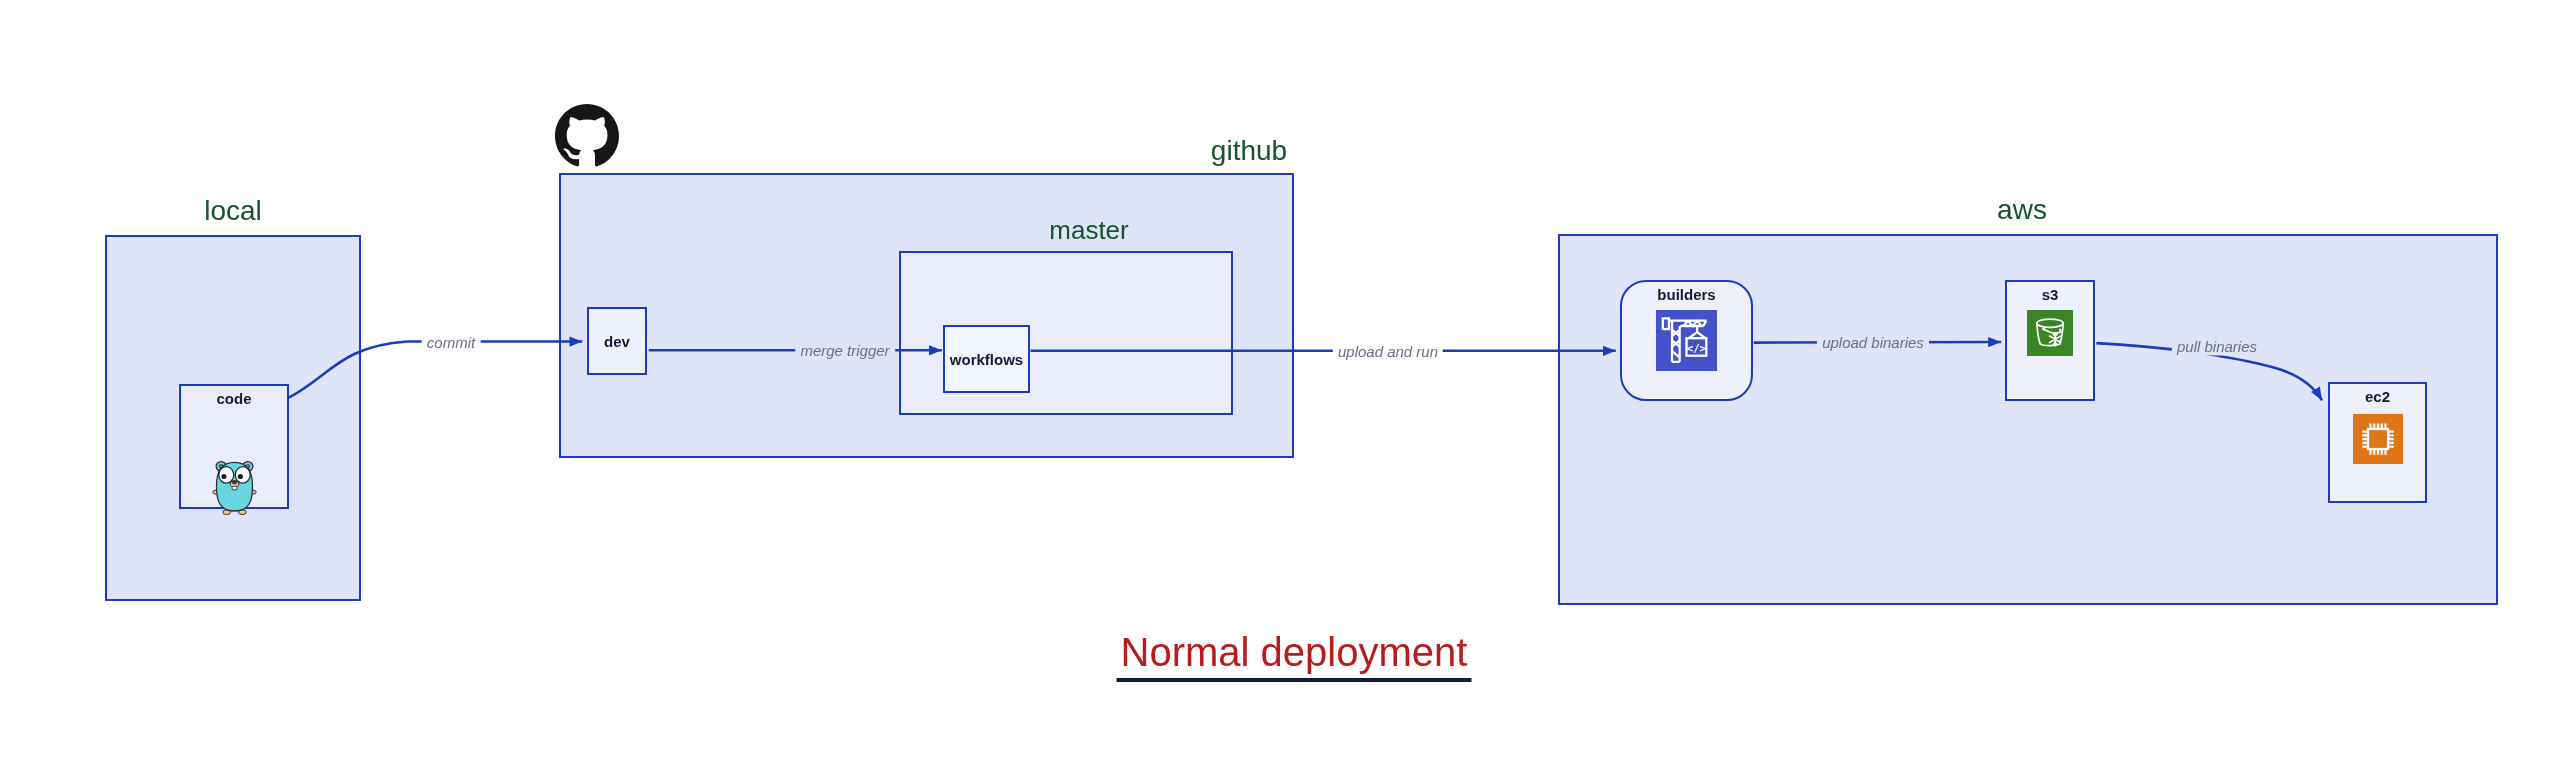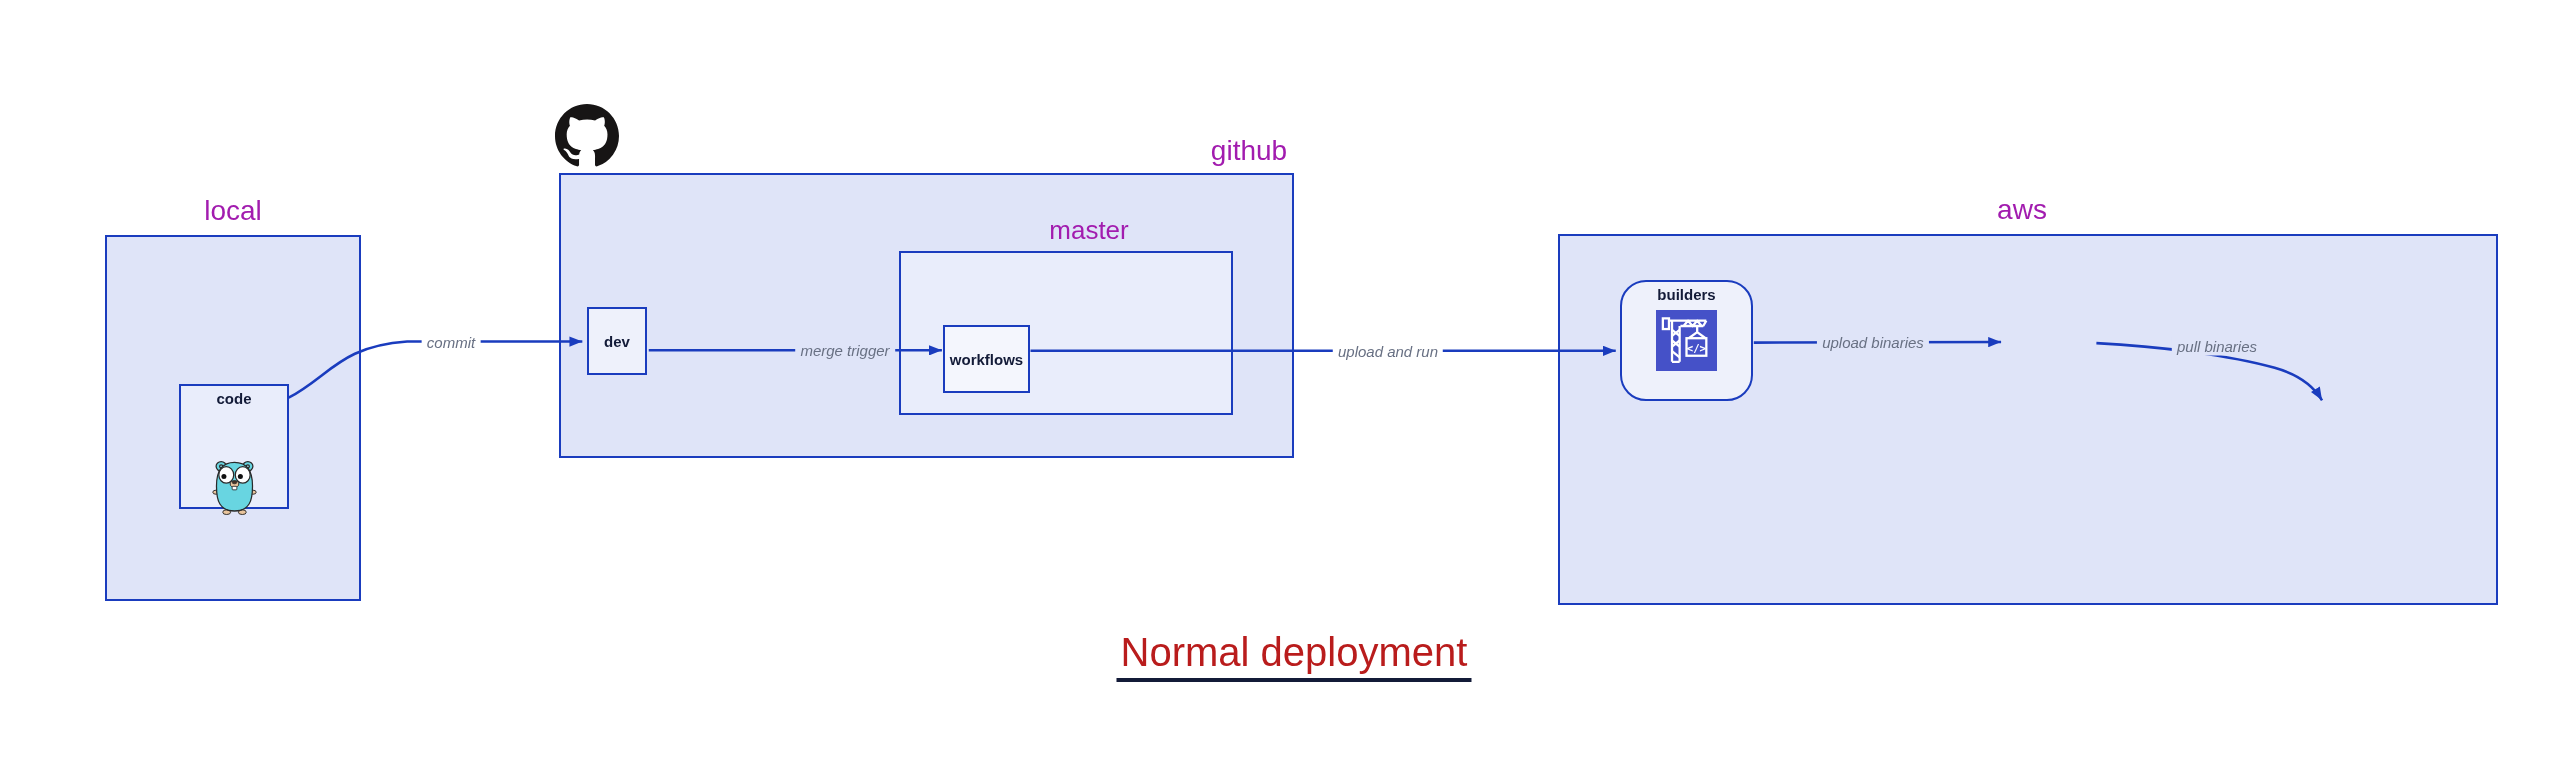--- a/index.html
+++ b/index.html
@@ -13,21 +13,21 @@
   .container{
     position:absolute;
     border:2.6px solid #1a3cbe;
     background:#dfe4f8;
     box-sizing:border-box;
   }
   .container.inner{ background:#e9edfb; }
   .container-label{
     position:absolute;
     transform:translateX(-50%);
-    color:#a21caf;
+    color:#14532d;
     font-size:28px;
     font-weight:500;
     white-space:nowrap;
   }
   .node{
     position:absolute;
     border:2.6px solid #1a3cbe;
     background:#eef1fb;
     box-sizing:border-box;
     display:flex;
@@ -140,21 +140,49 @@
           <path d="M10.5 7 V34 M15.5 10.5 V34 M10.5 34 H15.5"></path>
           <path d="M10.5 13 L15.5 17 M15.5 13 L10.5 17 M10.5 20 L15.5 24 M15.5 20 L10.5 24 M10.5 27 L15.5 31"></path>
           <path d="M27 10.5 V14.5 M27 14.5 L21.5 18.5 M27 14.5 L32.5 18.5"></path>
           <rect x="20" y="18.5" width="13" height="11.5"></rect>
         </g>
         <text x="26.5" y="27.3" font-size="7" font-weight="bold" fill="#ffffff" text-anchor="middle" font-family="DejaVu Sans Mono, monospace">&lt;/&gt;</text>
       </svg>
     </div>
   </div>
 
-
+  <div class="node" style="left:2005px;top:280px;width:90px;height:121px;">
+    <div class="node-label">s3</div>
+    <div class="node-icon">
+      <svg width="46" height="46" viewBox="0 0 40 40">
+        <rect width="40" height="40" fill="#3b8526"></rect>
+        <g stroke="#ffffff" stroke-width="1.5" fill="none" stroke-linecap="round">
+          <ellipse cx="20" cy="11.5" rx="11.5" ry="3.6"></ellipse>
+          <path d="M8.5 11.5 C9 18 10 26 11.5 29.5"></path>
+          <path d="M31.5 11.5 C31 18 30 26 28.5 29.5"></path>
+          <path d="M11.5 29.5 C14 31.5 26 31.5 28.5 29.5"></path>
+          <path d="M14.5 16.5 C19 19.5 24.5 20.5 28 19.5 C29.6 19 29.8 17.6 28.6 16.9"></path>
+          <path d="M24.5 20 V31 M19.7 22.7 L29.3 28.3 M29.3 22.7 L19.7 28.3"></path>
+          <path d="M22.8 20.9 L24.5 22.6 L26.2 20.9 M22.8 30.1 L24.5 28.4 L26.2 30.1"></path>
+        </g>
+        <circle cx="14.5" cy="16.5" r="1.4" fill="#ffffff"></circle>
+      </svg>
+    </div>
+  </div>
+
+  <div class="node" style="left:2328px;top:382px;width:99px;height:121px;">
+    <div class="node-label">ec2</div>
+    <div class="node-icon" style="margin-top:9.3px;">
+      <svg width="50" height="50" viewBox="0 0 40 40">
+        <rect width="40" height="40" fill="#df7418"></rect>
+        <rect x="12" y="12" width="16" height="16" stroke="#ffffff" stroke-width="1.8" fill="none"></rect>
+        <path stroke="#ffffff" stroke-width="1.8" d="M14 7.5V12M17 7.5V12M20 7.5V12M23 7.5V12M26 7.5V12M14 28V32.5M17 28V32.5M20 28V32.5M23 28V32.5M26 28V32.5M7.5 14H12M7.5 17H12M7.5 20H12M7.5 23H12M7.5 26H12M28 14H32.5M28 17H32.5M28 20H32.5M28 23H32.5M28 26H32.5"></path>
+      </svg>
+    </div>
+  </div>
 
   <svg id="edges" viewBox="0 0 5054 1516" width="2604" height="781">
     <defs>
       <marker id="arrowhead" viewBox="0 0 10 8" refX="10" refY="4" markerWidth="26" markerHeight="20" markerUnits="userSpaceOnUse" orient="auto">
         <path d="M0 0 L10 4 L0 8 Z" fill="#1a3cbe"></path>
       </marker>
     </defs>
     <g stroke="#1a3cbe" stroke-width="5" fill="none">
       <path d="M 560 772 C 640 730 660 672 790 663 L 1130 663" marker-end="url(#arrowhead)"></path>
       <path d="M 1259 680 L 1828 680" marker-end="url(#arrowhead)"></path>

